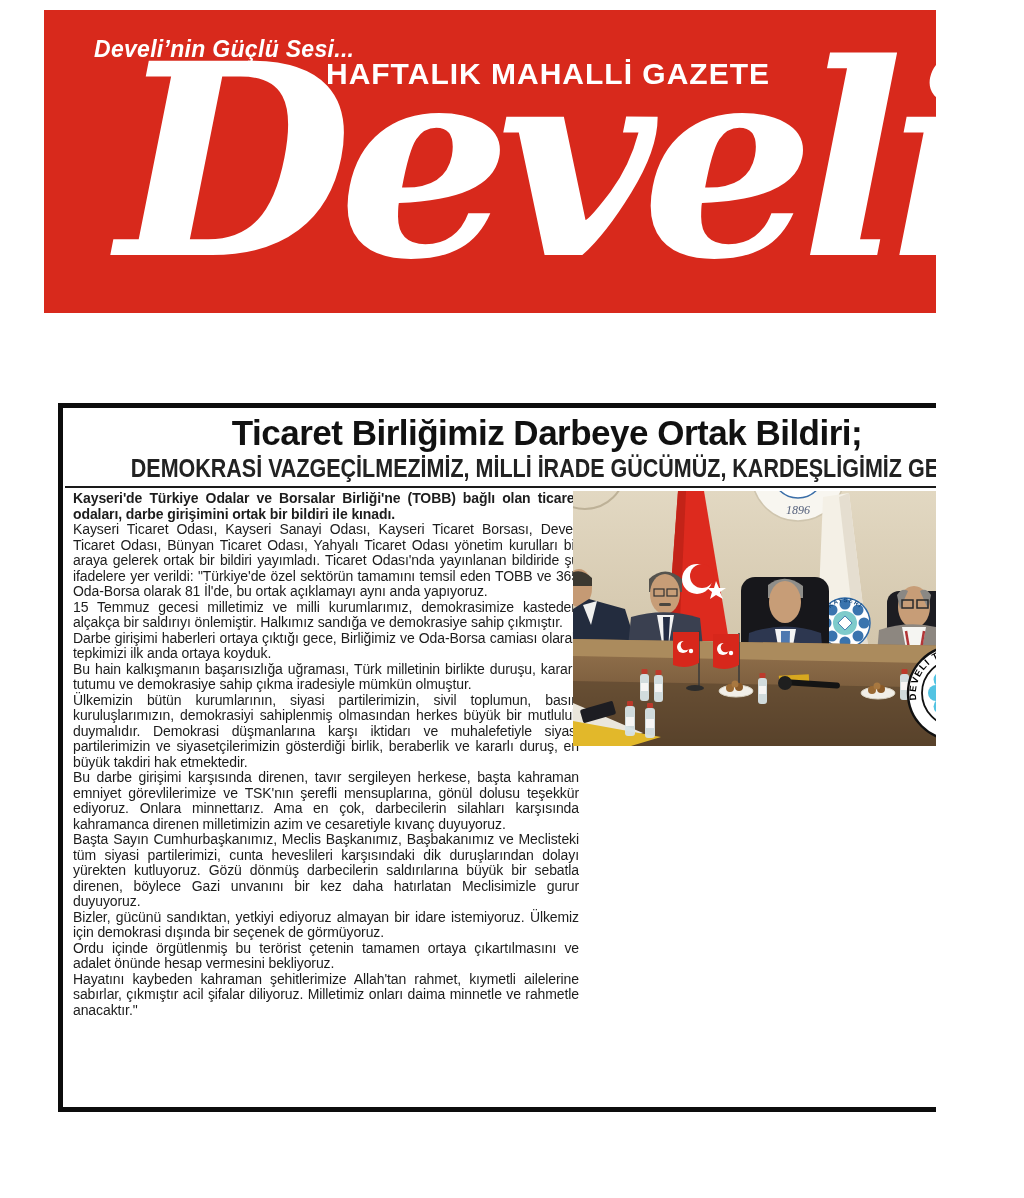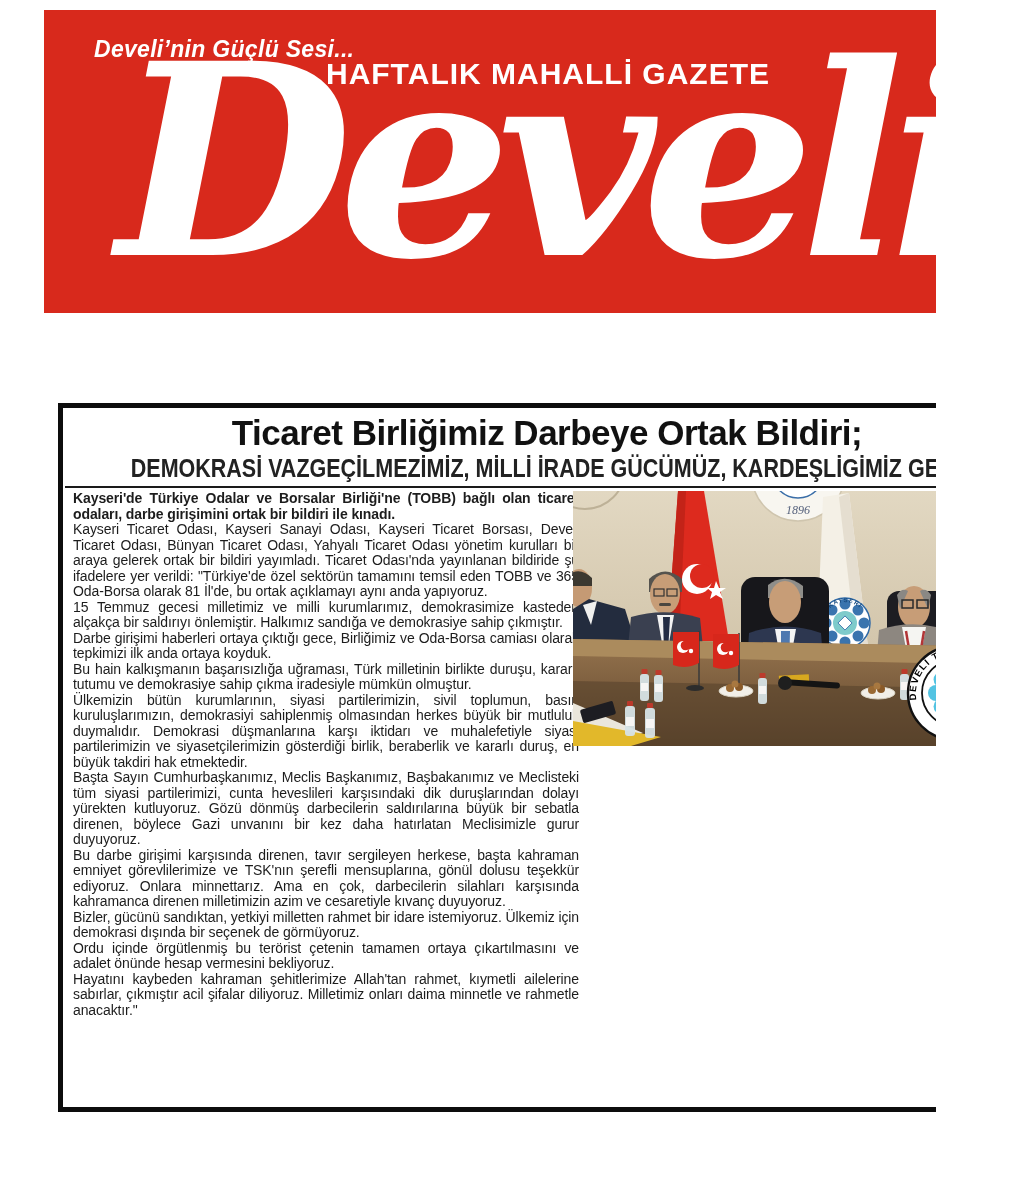--- a/index.html
+++ b/index.html
@@ -68,23 +68,23 @@
 
     <div class="content">
       <div class="body-col">
         <p class="lede">Kayseri'de Türkiye Odalar ve Borsalar Birliği'ne (TOBB) bağlı olan ticaret odaları, darbe girişimini ortak bir bildiri ile kınadı.</p>
         <div>
             <p>Kayseri Ticaret Odası, Kayseri Sanayi Odası, Kayseri Ticaret Borsası, Develi Ticaret Odası, Bünyan Ticaret Odası, Yahyalı Ticaret Odası yönetim kurulları bir araya gelerek ortak bir bildiri yayımladı. Ticaret Odası'nda yayınlanan bildiride şu ifadelere yer verildi: "Türkiye'de özel sektörün tamamını temsil eden TOBB ve 365 Oda-Borsa olarak 81 İl'de, bu ortak açıklamayı aynı anda yapıyoruz.</p>
             <p>15 Temmuz gecesi milletimiz ve milli kurumlarımız, demokrasimize kasteden alçakça bir saldırıyı önlemiştir. Halkımız sandığa ve demokrasiye sahip çıkmıştır.</p>
             <p>Darbe girişimi haberleri ortaya çıktığı gece, Birliğimiz ve Oda-Borsa camiası olarak tepkimizi ilk anda ortaya koyduk.</p>
             <p>Bu hain kalkışmanın başarısızlığa uğraması, Türk milletinin birlikte duruşu, kararlı tutumu ve demokrasiye sahip çıkma iradesiyle mümkün olmuştur.</p>
             <p>Ülkemizin bütün kurumlarının, siyasi partilerimizin, sivil toplumun, basın kuruluşlarımızın, demokrasiyi sahiplenmiş olmasından herkes büyük bir mutluluk duymalıdır. Demokrasi düşmanlarına karşı iktidarı ve muhalefetiyle siyasi partilerimizin ve siyasetçilerimizin gösterdiği birlik, beraberlik ve kararlı duruş, en büyük takdiri hak etmektedir.</p>
+            <p>Bu darbe girişimi karşısında direnen, tavır sergileyen herkese, başta kahraman emniyet görevlilerimize ve TSK'nın şerefli mensuplarına, gönül dolusu teşekkür ediyoruz. Onlara minnettarız. Ama en çok, darbecilerin silahları karşısında kahramanca direnen milletimizin azim ve cesaretiyle kıvanç duyuyoruz.</p>
             <p>Başta Sayın Cumhurbaşkanımız, Meclis Başkanımız, Başbakanımız ve Meclisteki tüm siyasi partilerimizi, cunta heveslileri karşısındaki dik duruşlarından dolayı yürekten kutluyoruz. Gözü dönmüş darbecilerin saldırılarına büyük bir sebatla direnen, böylece Gazi unvanını bir kez daha hatırlatan Meclisimizle gurur duyuyoruz.</p>
-            <p>Bu darbe girişimi karşısında direnen, tavır sergileyen herkese, başta kahraman emniyet görevlilerimize ve TSK'nın şerefli mensuplarına, gönül dolusu teşekkür ediyoruz. Onlara minnettarız. Ama en çok, darbecilerin silahları karşısında kahramanca direnen milletimizin azim ve cesaretiyle kıvanç duyuyoruz.</p>
-            <p>Bizler, gücünü sandıktan, yetkiyi milletten rahmet bir idare istemiyoruz. Ülkemiz için demokrasi dışında bir seçenek de görmüyoruz.</p>
+            <p>Bizler, gücünü sandıktan, yetkiyi ediyoruz almayan bir idare istemiyoruz. Ülkemiz için demokrasi dışında bir seçenek de görmüyoruz.</p>
             <p>Ordu içinde örgütlenmiş bu terörist çetenin tamamen ortaya çıkartılmasını ve adalet önünde hesap vermesini bekliyoruz.</p>
             <p>Hayatını kaybeden kahraman şehitlerimize Allah'tan rahmet, kıymetli ailelerine sabırlar, çıkmıştır acil şifalar diliyoruz. Milletimiz onları daima minnetle ve rahmetle anacaktır."</p>
           </div>
       </div>
 
       <figure class="photo">
         <svg width="449" height="255" viewBox="0 0 449 255" xmlns="http://www.w3.org/2000/svg">
           <defs>
             <linearGradient id="wallGrad" x1="0" y1="0" x2="0" y2="1">
               <stop offset="0" stop-color="#e2d8c2"></stop>

